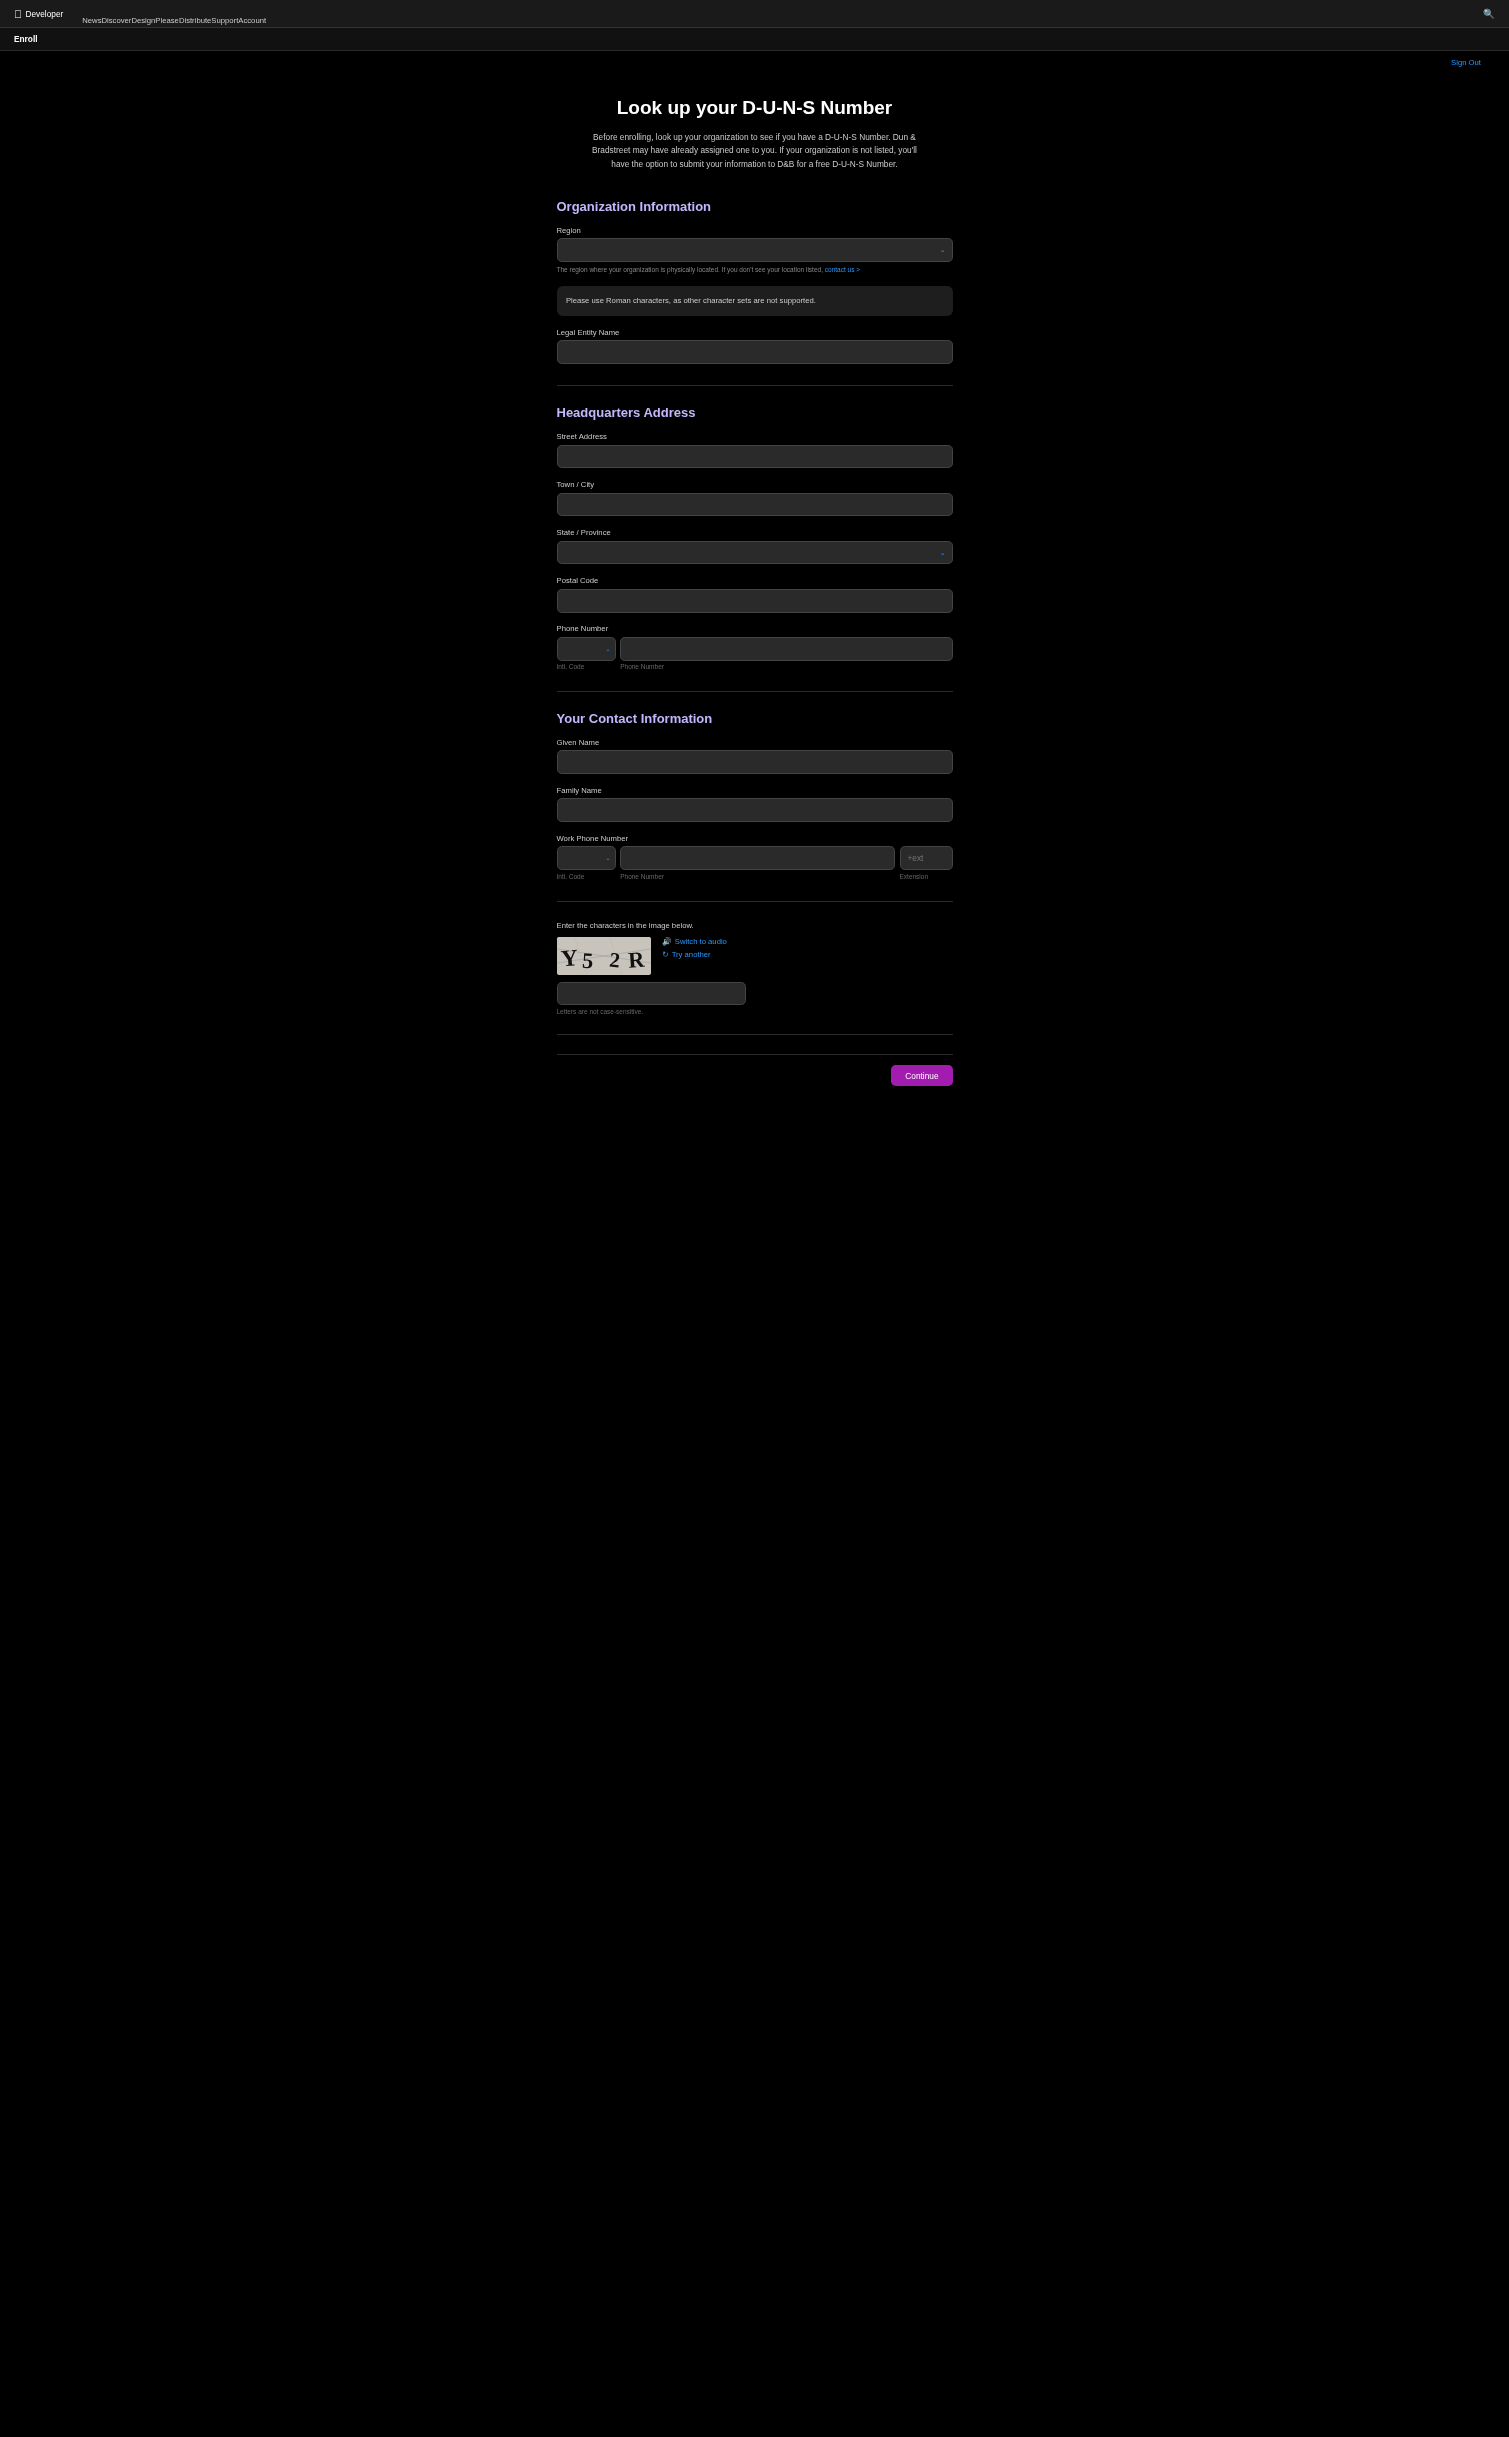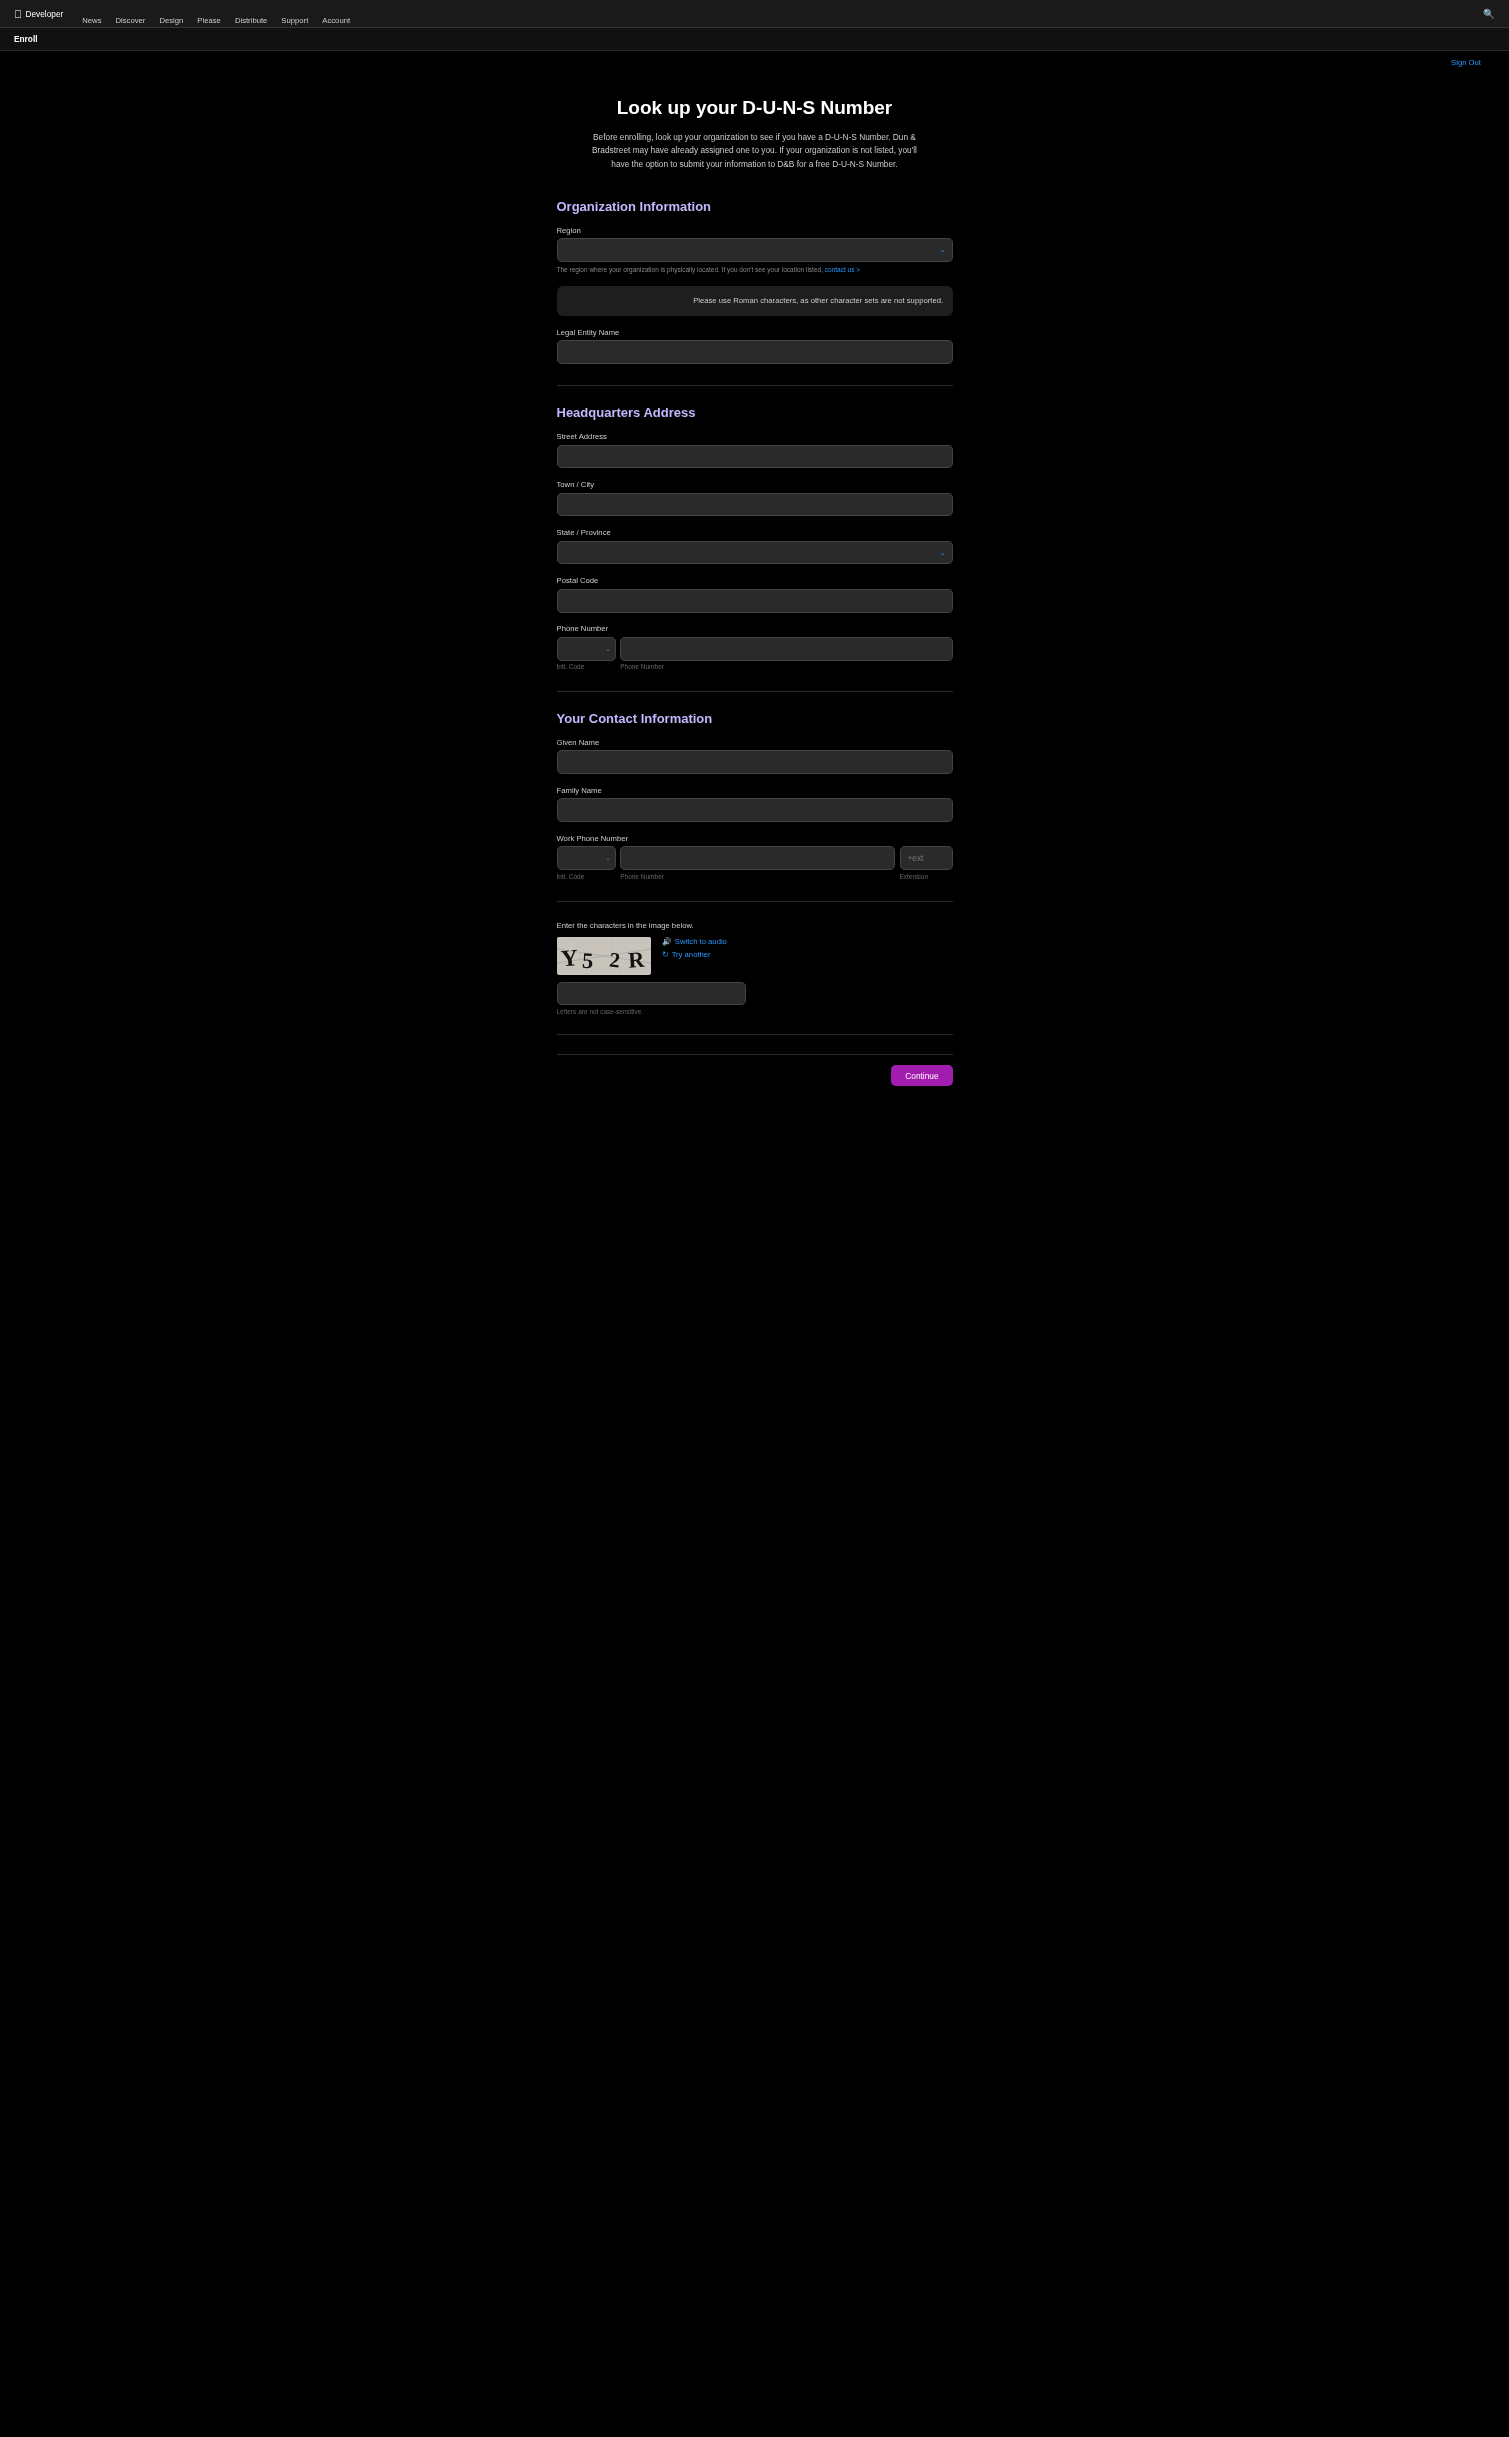--- a/index.html
+++ b/index.html
@@ -32,21 +32,20 @@
       color: #fff;
     }
     .nav-developer {
       font-size: 8.3px;
       color: #fff;
       font-weight: 500;
     }
     .nav-links {
       display: flex;
       align-items: center;
-      gap: 14px;
       flex: 1;
       margin-top: 14px;
     }
     .nav-link {
       font-size: 7.7px;
       color: #ccc;
       text-decoration: none;
       cursor: pointer;
     }
     .nav-search {
@@ -181,21 +180,20 @@
     }
 
     .roman-chars-notice {
       background-color: #1e1e1e;
       border-radius: 5.9px;
       padding: 9.4px;
       margin-bottom: 11.8px;
       font-size: 7.7px;
       color: #ccc;
       line-height: 1.5;
-      text-align: right;
     }
 
     
     .phone-row {
       display: flex;
       gap: 4.7px;
     }
 
     .phone-intl-wrapper {
       position: relative;

